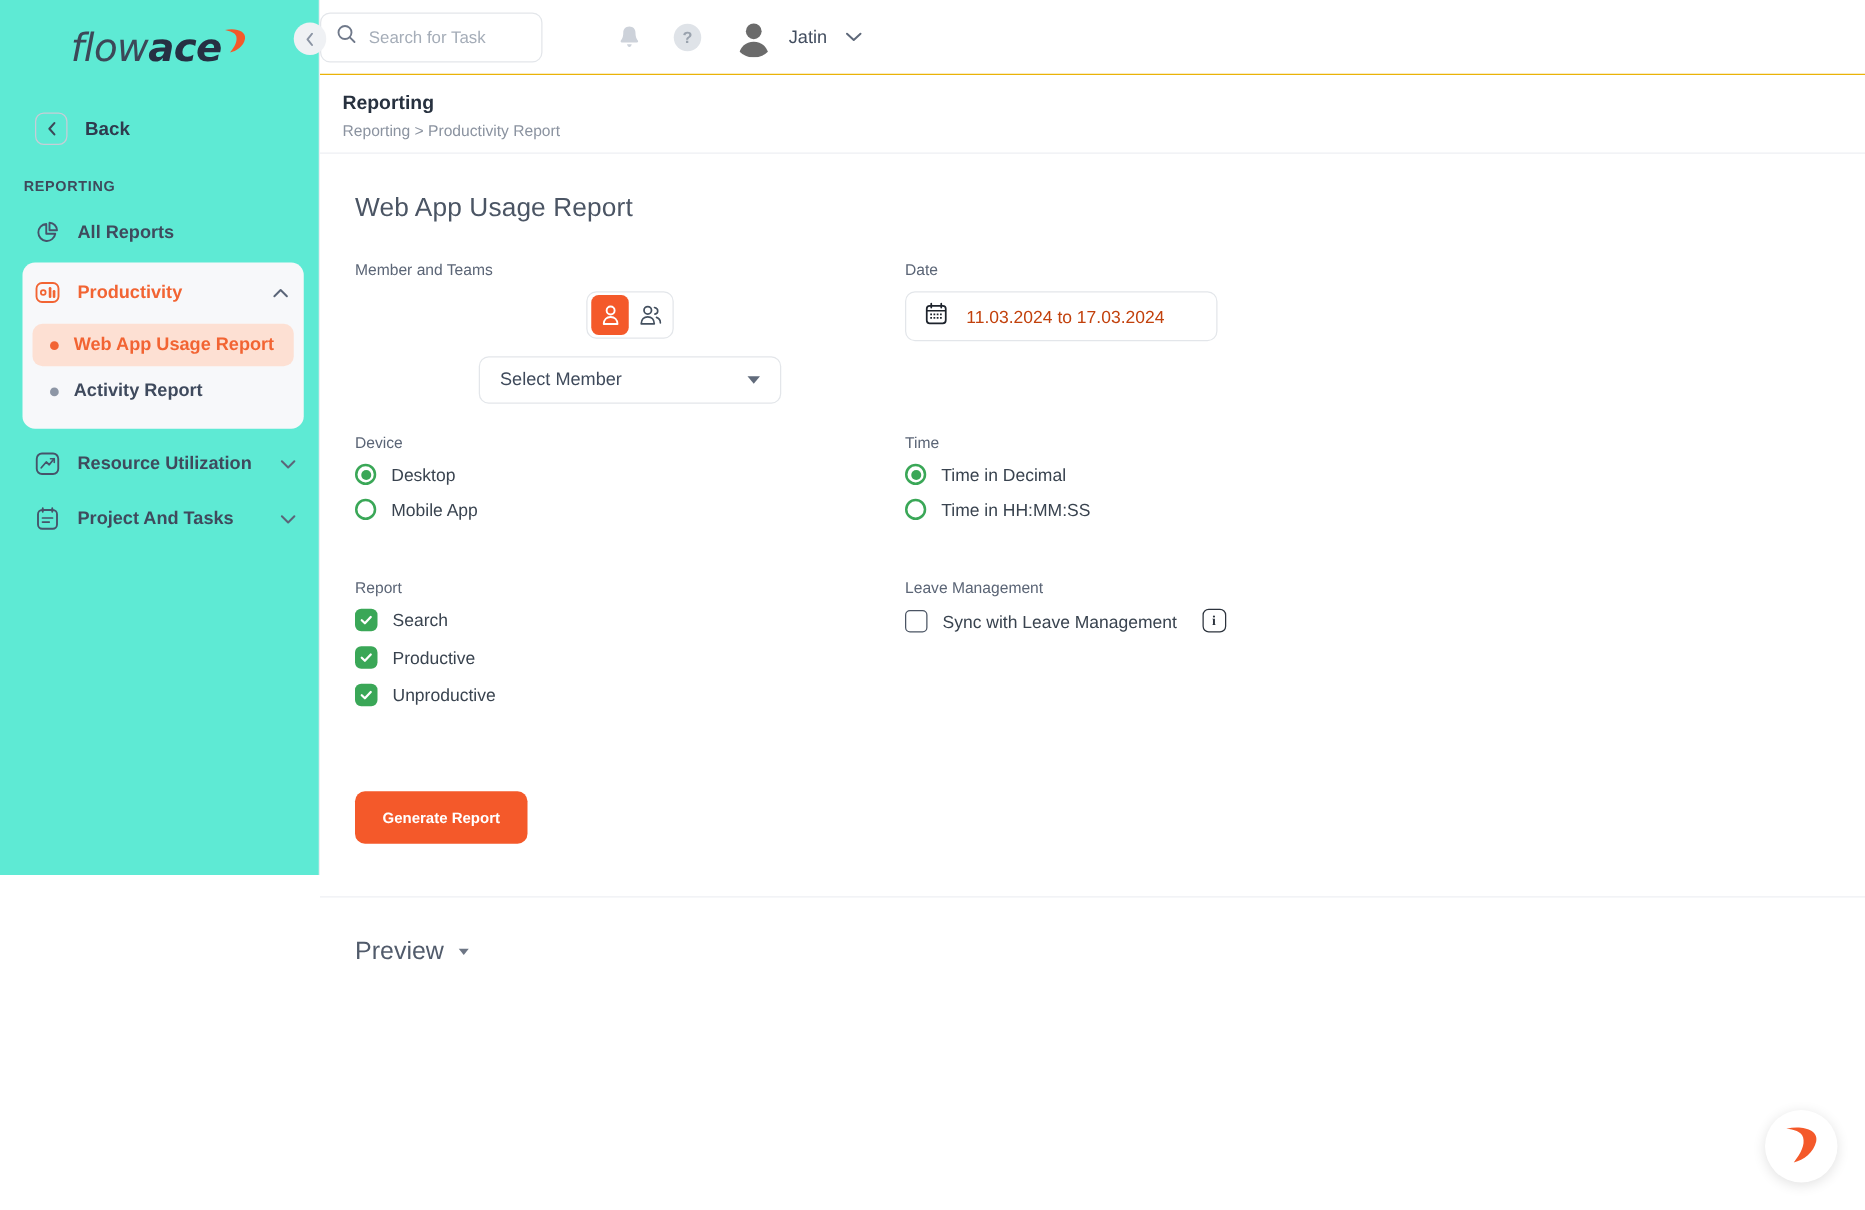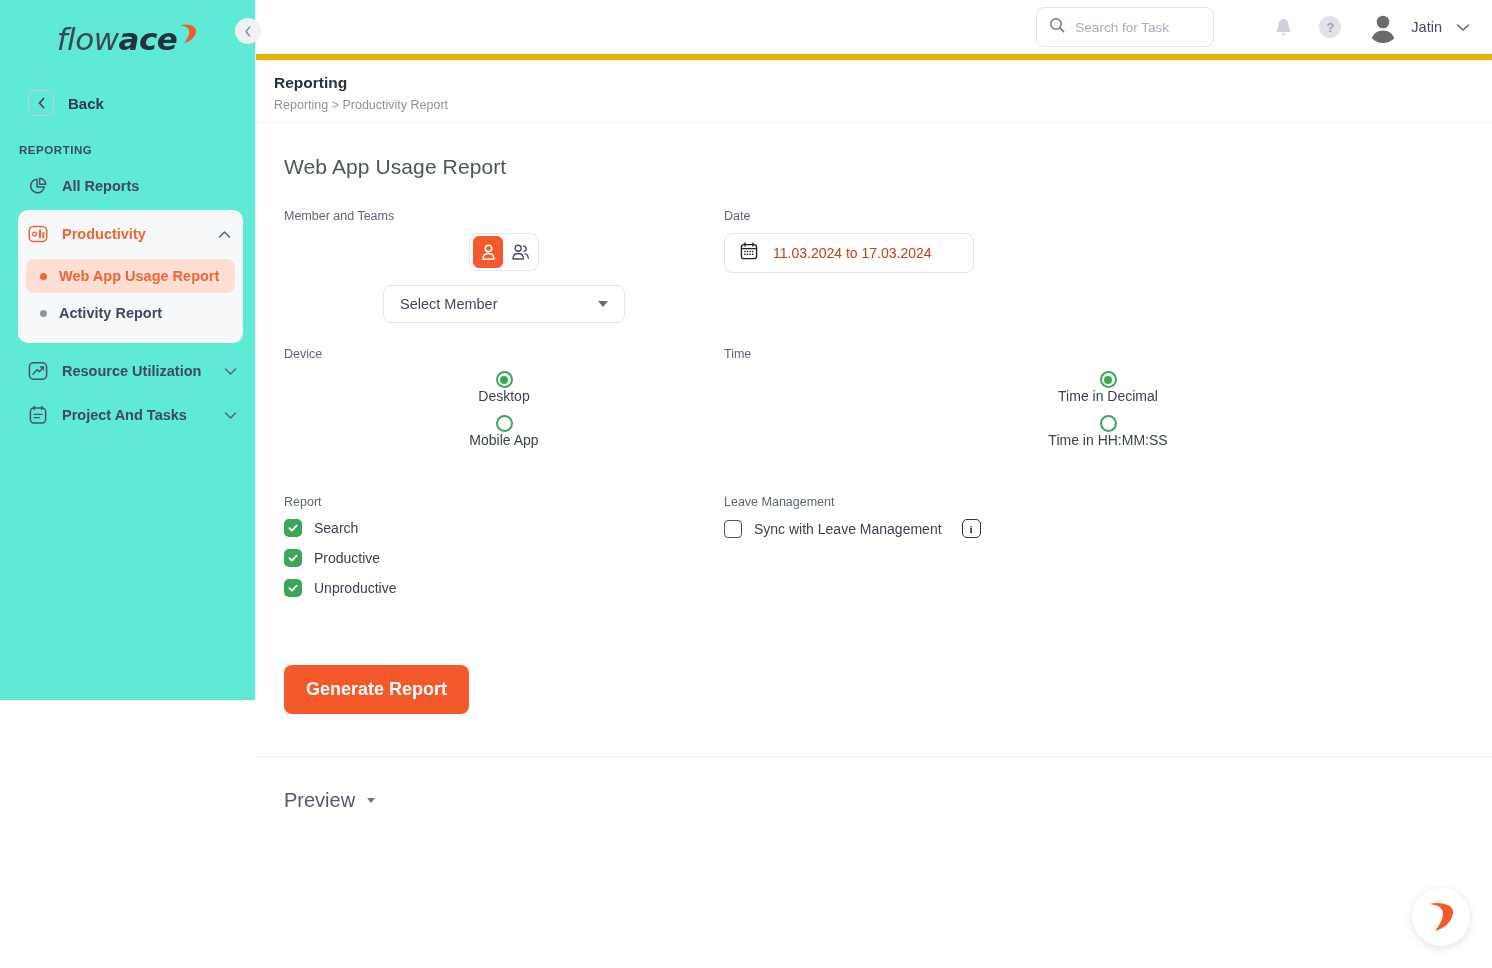--- a/index.html
+++ b/index.html
@@ -83,23 +83,23 @@
   .main { flex: 1; height: 968px; background: #ffffff; position: relative; }
 
   .collapse-btn {
     position: absolute; left: -21px; top: 18px; width: 26px; height: 26px;
     border-radius: 50%; background: #eff1f4;
     display: flex; align-items: center; justify-content: center;
     color: #8a93a3; cursor: pointer; z-index: 20;
   }
 
   .topbar {
-    height: 60px; display: flex; align-items: center; justify-content: flex-end;
+    height: 60px; display: flex; align-items: center; justify-content: flex-start;
     padding-right: 22px; gap: 0px;
-    border-bottom: 6px solid #eab308; background: #fff;
+    border-bottom: 1px solid #eab308; background: #fff;
   }
   .search-box {
     width: 178px; height: 40px; border: 1px solid #e3e6ea; border-radius: 8px;
     display: flex; align-items: center; gap: 10px; padding: 0 12px;
     margin-right: 60px;
   }
   .search-box input {
     border: none; outline: none; font-size: 13.5px; color: #9aa2ae;
     font-family: "Liberation Sans", sans-serif; width: 120px; background: transparent;
   }
@@ -153,21 +153,21 @@
   .caret { width: 0; height: 0; border-left: 5px solid transparent;
     border-right: 5px solid transparent; border-top: 6px solid #616b7b; }
 
   .date-box {
     width: 250px; height: 40px; border: 1px solid #e3e6ea; border-radius: 8px;
     display: flex; align-items: center; gap: 14px; padding: 0 14px;
     cursor: pointer; background: #fff;
   }
   .date-box .val { font-size: 14px; color: #c2410c; }
 
-  .radio-row { display: flex; align-items: center; gap: 0; margin-bottom: 11px; cursor: pointer; flex-direction: column; }
+  .radio-row { display: flex; align-items: center; gap: 12px; margin-bottom: 11px; cursor: pointer; }
   .radio {
     width: 17px; height: 17px; border-radius: 50%; border: 2px solid #3aa757;
     display: flex; align-items: center; justify-content: center; flex: 0 0 17px;
   }
   .radio .in { width: 8px; height: 8px; border-radius: 50%; background: #3aa757; }
   .radio-row .lab { font-size: 14px; color: #39434f; }
 
   .check-row { display: flex; align-items: center; gap: 12px; margin-bottom: 12px; cursor: pointer; }
   .chk {
     width: 18px; height: 18px; border-radius: 5px; background: #3aa757;
@@ -179,21 +179,21 @@
   .info-ico {
     width: 19px; height: 19px; border: 1.5px solid #2c333d; border-radius: 5px;
     display: flex; align-items: center; justify-content: center;
     font-size: 11px; font-weight: 700; color: #2c333d;
     font-family: "Liberation Serif", serif; margin-left: 8px; cursor: pointer;
   }
 
   .gen-btn {
     margin-top: 32px; background: #f4592a; color: #fff;
     border: none; border-radius: 8px; padding: 14px 22px;
-    font-size: 18px; font-weight: 700; cursor: pointer;
+    font-size: 12px; font-weight: 700; cursor: pointer;
     font-family: "Liberation Sans", sans-serif;
   }
 
   .divider { margin-top: 42px; border-top: 1px solid #eef0f3; }
 
   .preview-head { display: flex; align-items: center; gap: 12px; padding: 32px 0 0 28px; }
   .preview-title { font-size: 20px; color: #515b6b; font-weight: 400; }
   .caret-sm { width: 0; height: 0; border-left: 4px solid transparent;
     border-right: 4px solid transparent; border-top: 5px solid #6d7685; }
   .preview-note {

